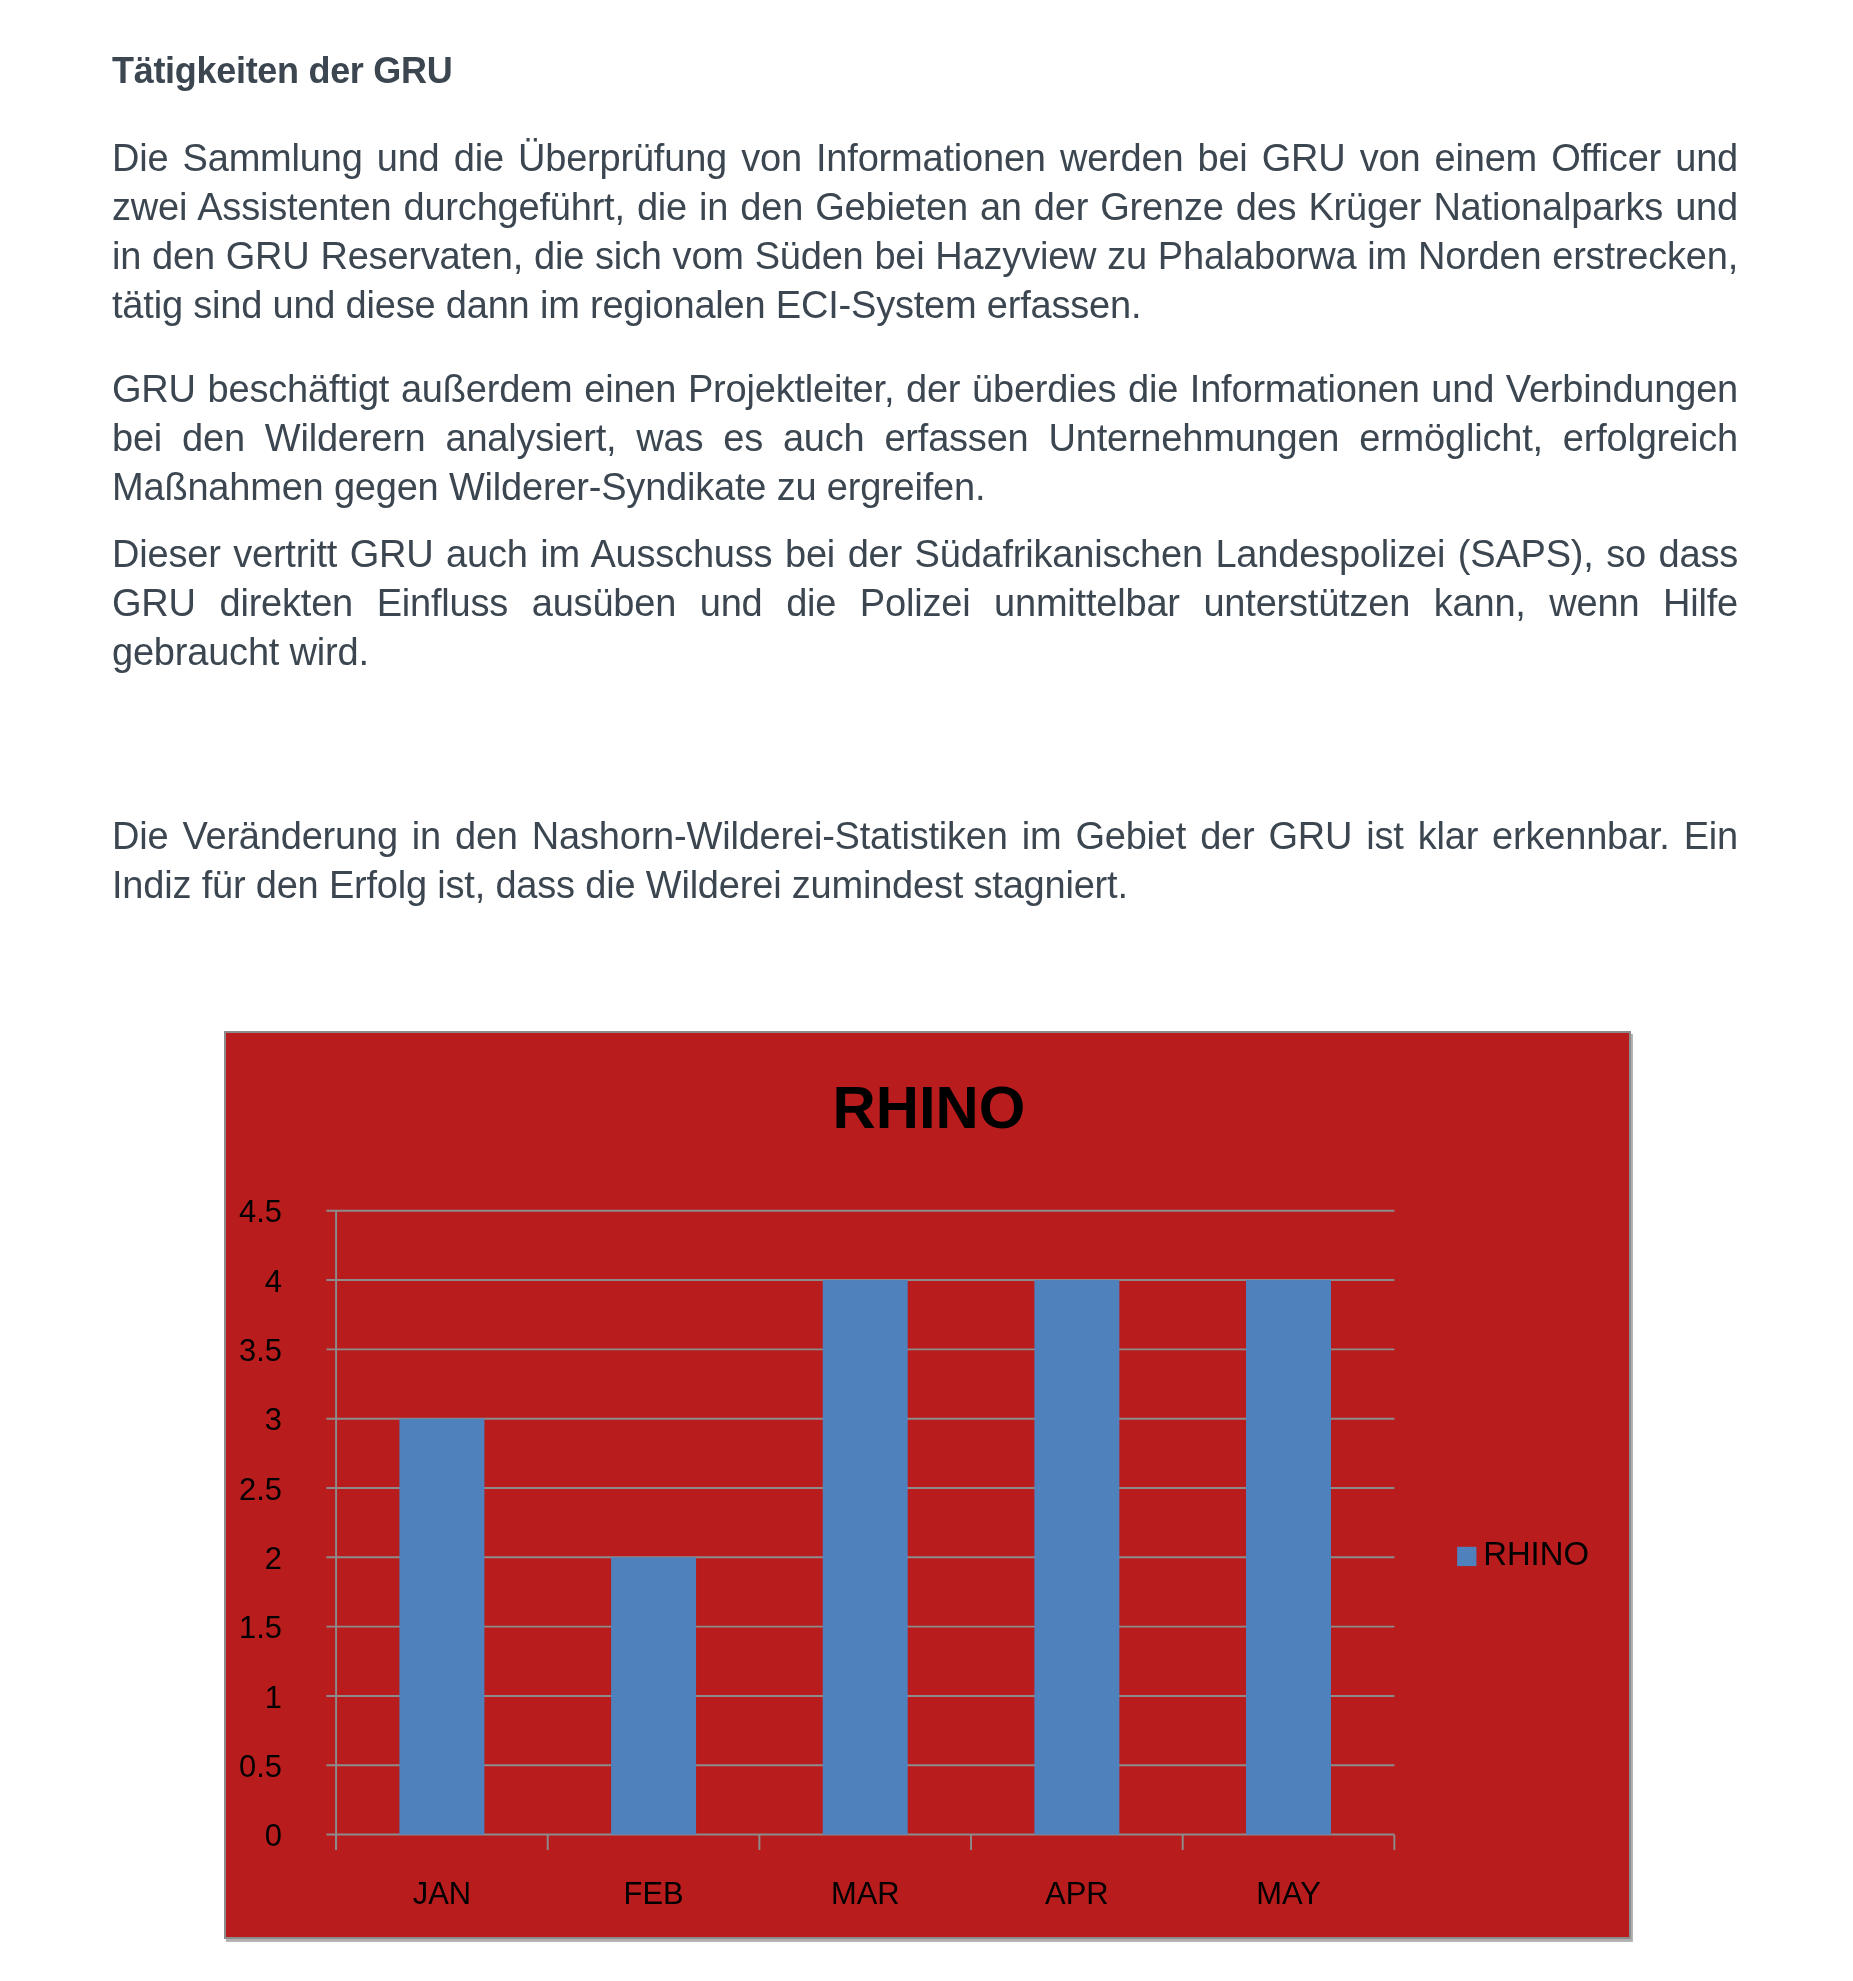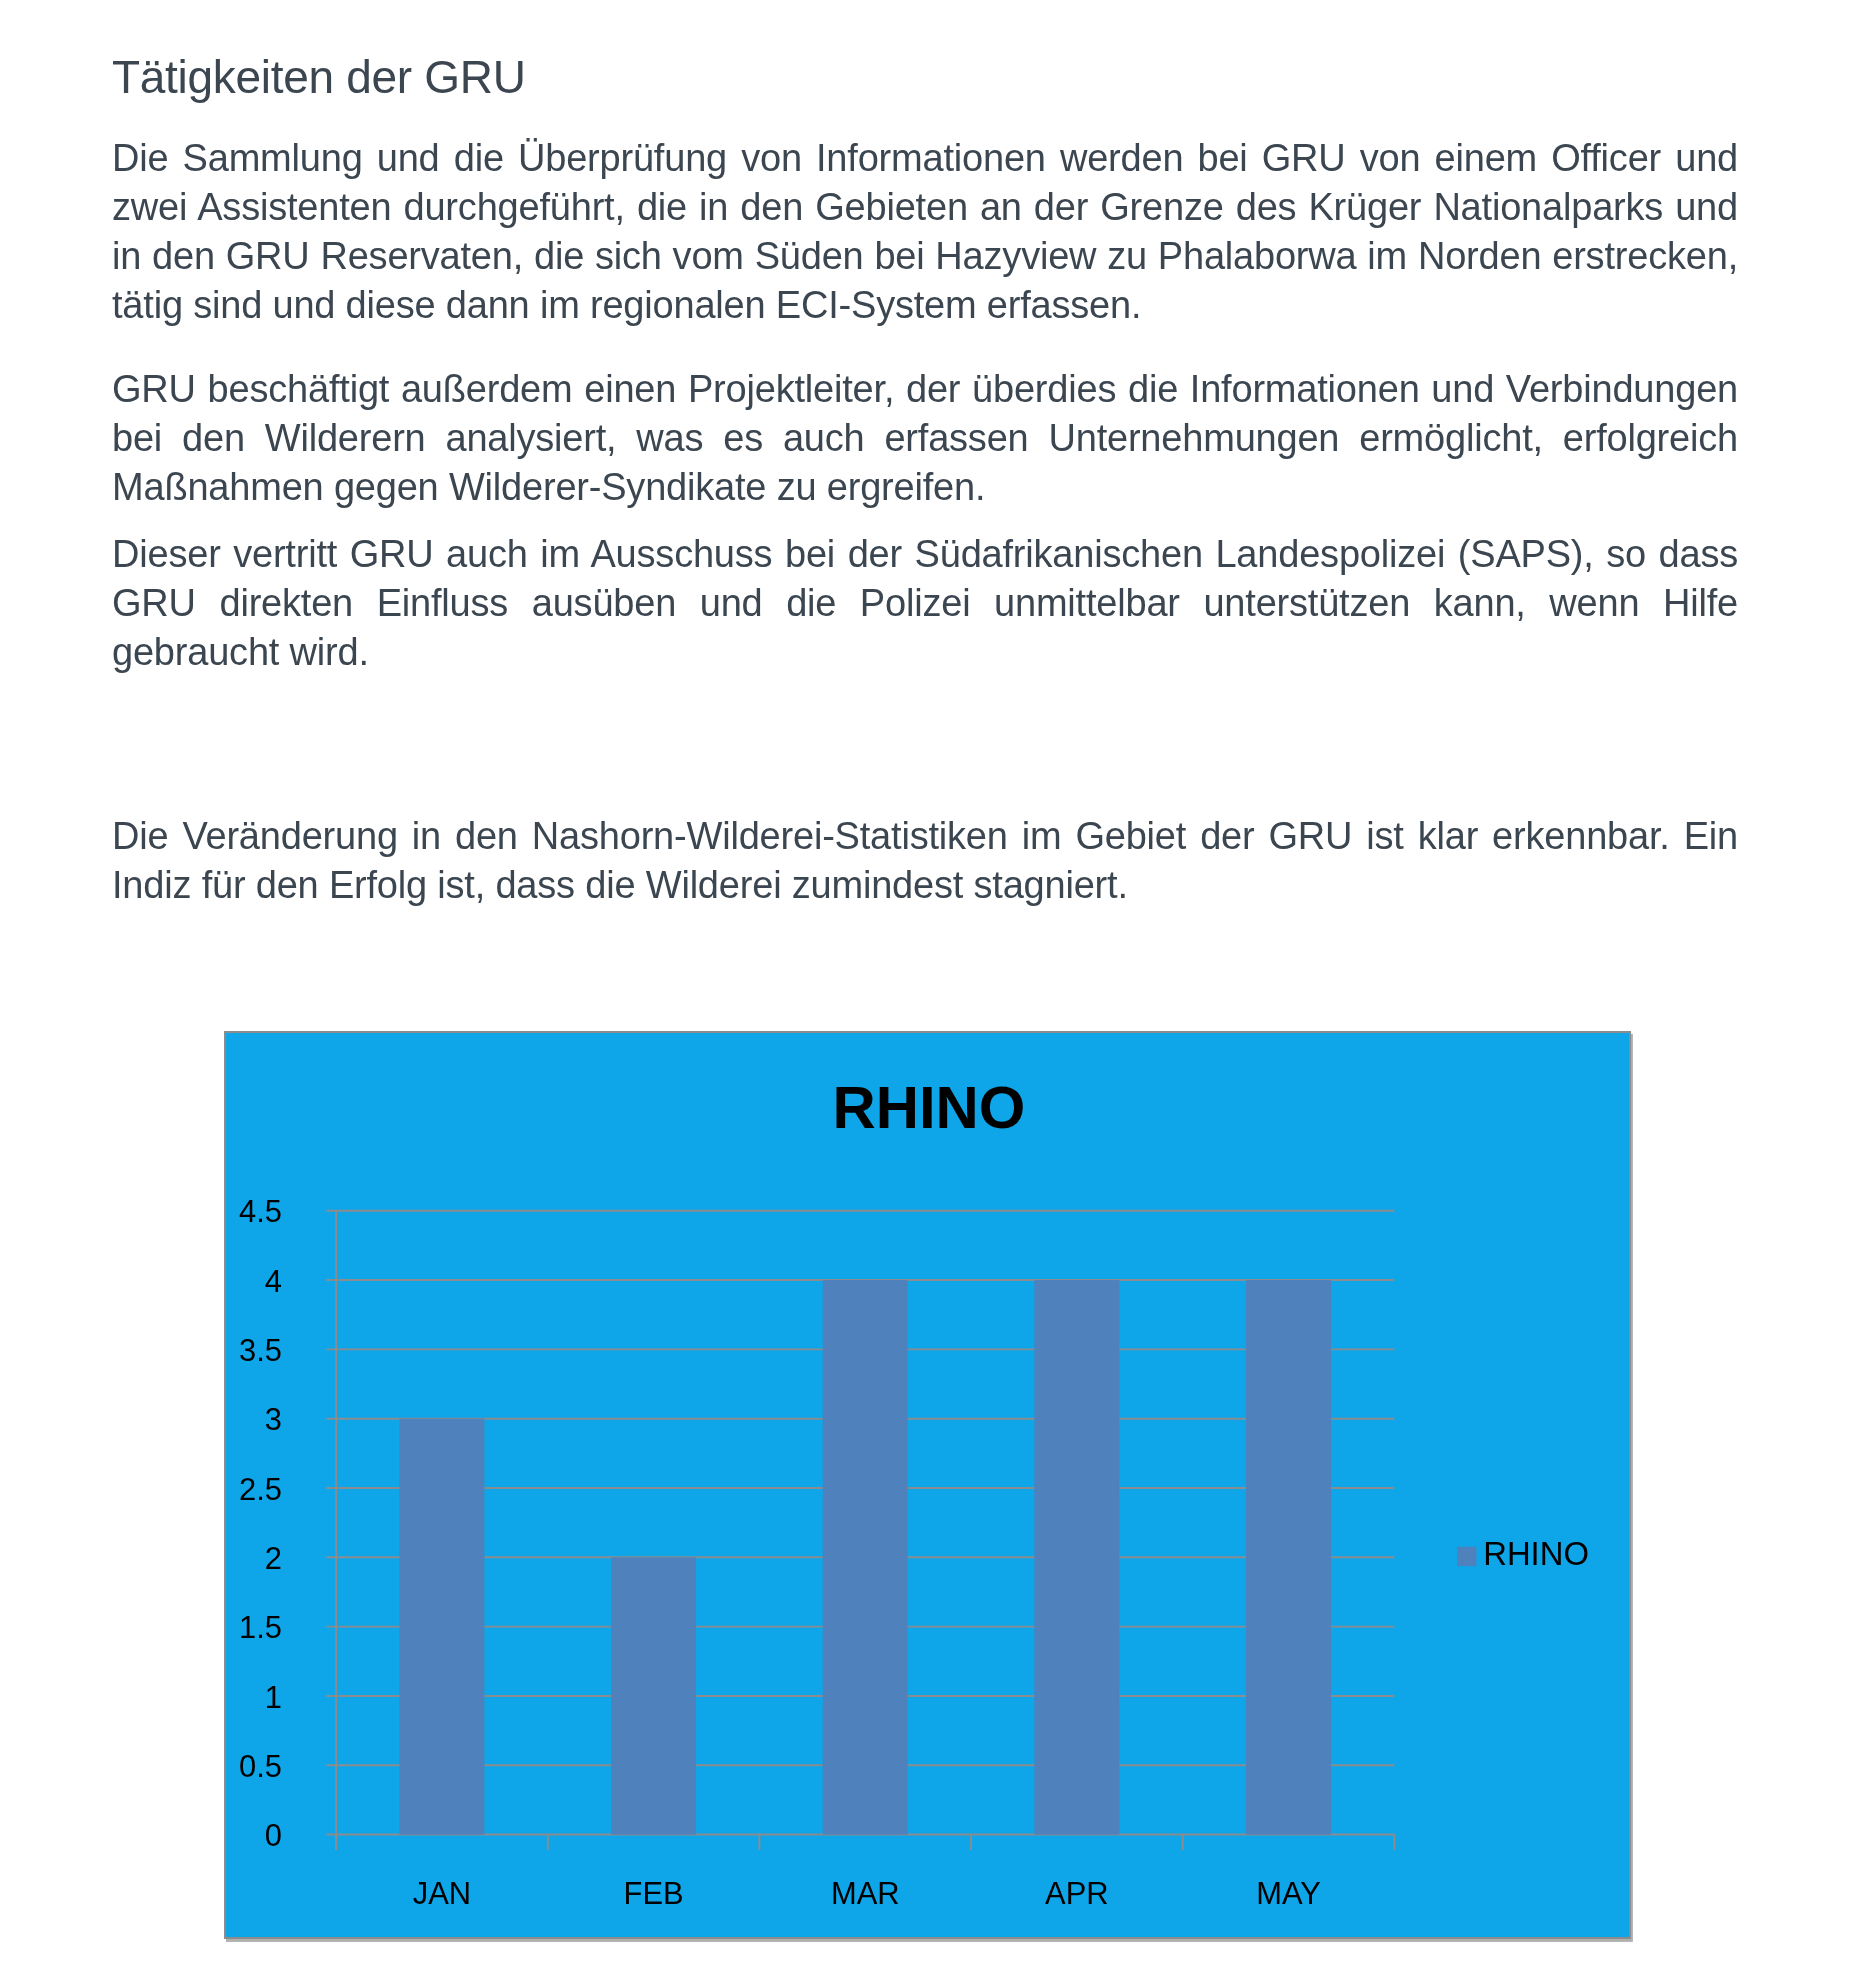--- a/index.html
+++ b/index.html
@@ -1,24 +1,24 @@
 <!DOCTYPE html>
 <html><head>
 <meta charset="utf-8">
 <style>
   html, body { margin: 0; padding: 0; background: #ffffff; }
   body { width: 1854px; height: 1981px; position: relative; overflow: hidden; }
   .page { position: absolute; left: 112px; top: 0; width: 1626px; color: #3b4650; font-family: "Liberation Sans", "DejaVu Sans", sans-serif; }
-  .heading { position: absolute; top: 50px; left: 0; font-size: 46px; font-weight: normal; margin: 0; letter-spacing: -0.3px; }
+  .heading { position: absolute; top: 50px; left: 0; font-size: 36px; font-weight: bold; margin: 0; letter-spacing: -0.3px; }
   .para { position: absolute; left: 0; width: 1626px; font-size: 38px; line-height: 49px; text-align: justify; margin: 0; letter-spacing: -0.2px; }
   .p1 { top: 134px; }
   .p2 { top: 365px; }
   .p3 { top: 530px; }
   .p4 { top: 812px; }
-  .chart-box { position: absolute; left: 224px; top: 1031px; width: 1403px; height: 904px; border: 2.9px solid #8c8c8c; box-shadow: 1.9px 2.9px 0 #b0b0b0; background: #0ea5e9; }
+  .chart-box { position: absolute; left: 224px; top: 1031px; width: 1403px; height: 904px; border: 2.9px solid #8c8c8c; box-shadow: 1.9px 2.9px 0 #b0b0b0; background: #b91c1c; }
   svg text { font-family: "Liberation Sans", "DejaVu Sans", sans-serif; }
 </style>
 </head>
 <body>
 
 <div class="page">
   <h2 class="heading">Tätigkeiten der GRU</h2>
   <p class="para p1">Die Sammlung und die Überprüfung von Informationen werden bei GRU von einem Officer und zwei Assistenten durchgeführt, die in den Gebieten an der Grenze des Krüger Nationalparks und in den GRU Reservaten, die sich vom Süden bei Hazyview zu Phalaborwa im Norden erstrecken, tätig sind und diese dann im regionalen ECI-System erfassen.</p>
   <p class="para p2">GRU beschäftigt außerdem einen Projektleiter, der überdies die Informationen und Verbindungen bei den Wilderern analysiert, was es auch erfassen Unternehmungen ermöglicht, erfolgreich Maßnahmen gegen Wilderer-Syndikate zu ergreifen.</p>
   <p class="para p3">Dieser vertritt GRU auch im Ausschuss bei der Südafrikanischen Landespolizei (SAPS), so dass GRU direkten Einfluss ausüben und die Polizei unmittelbar unterstützen kann, wenn Hilfe gebraucht wird.</p>

